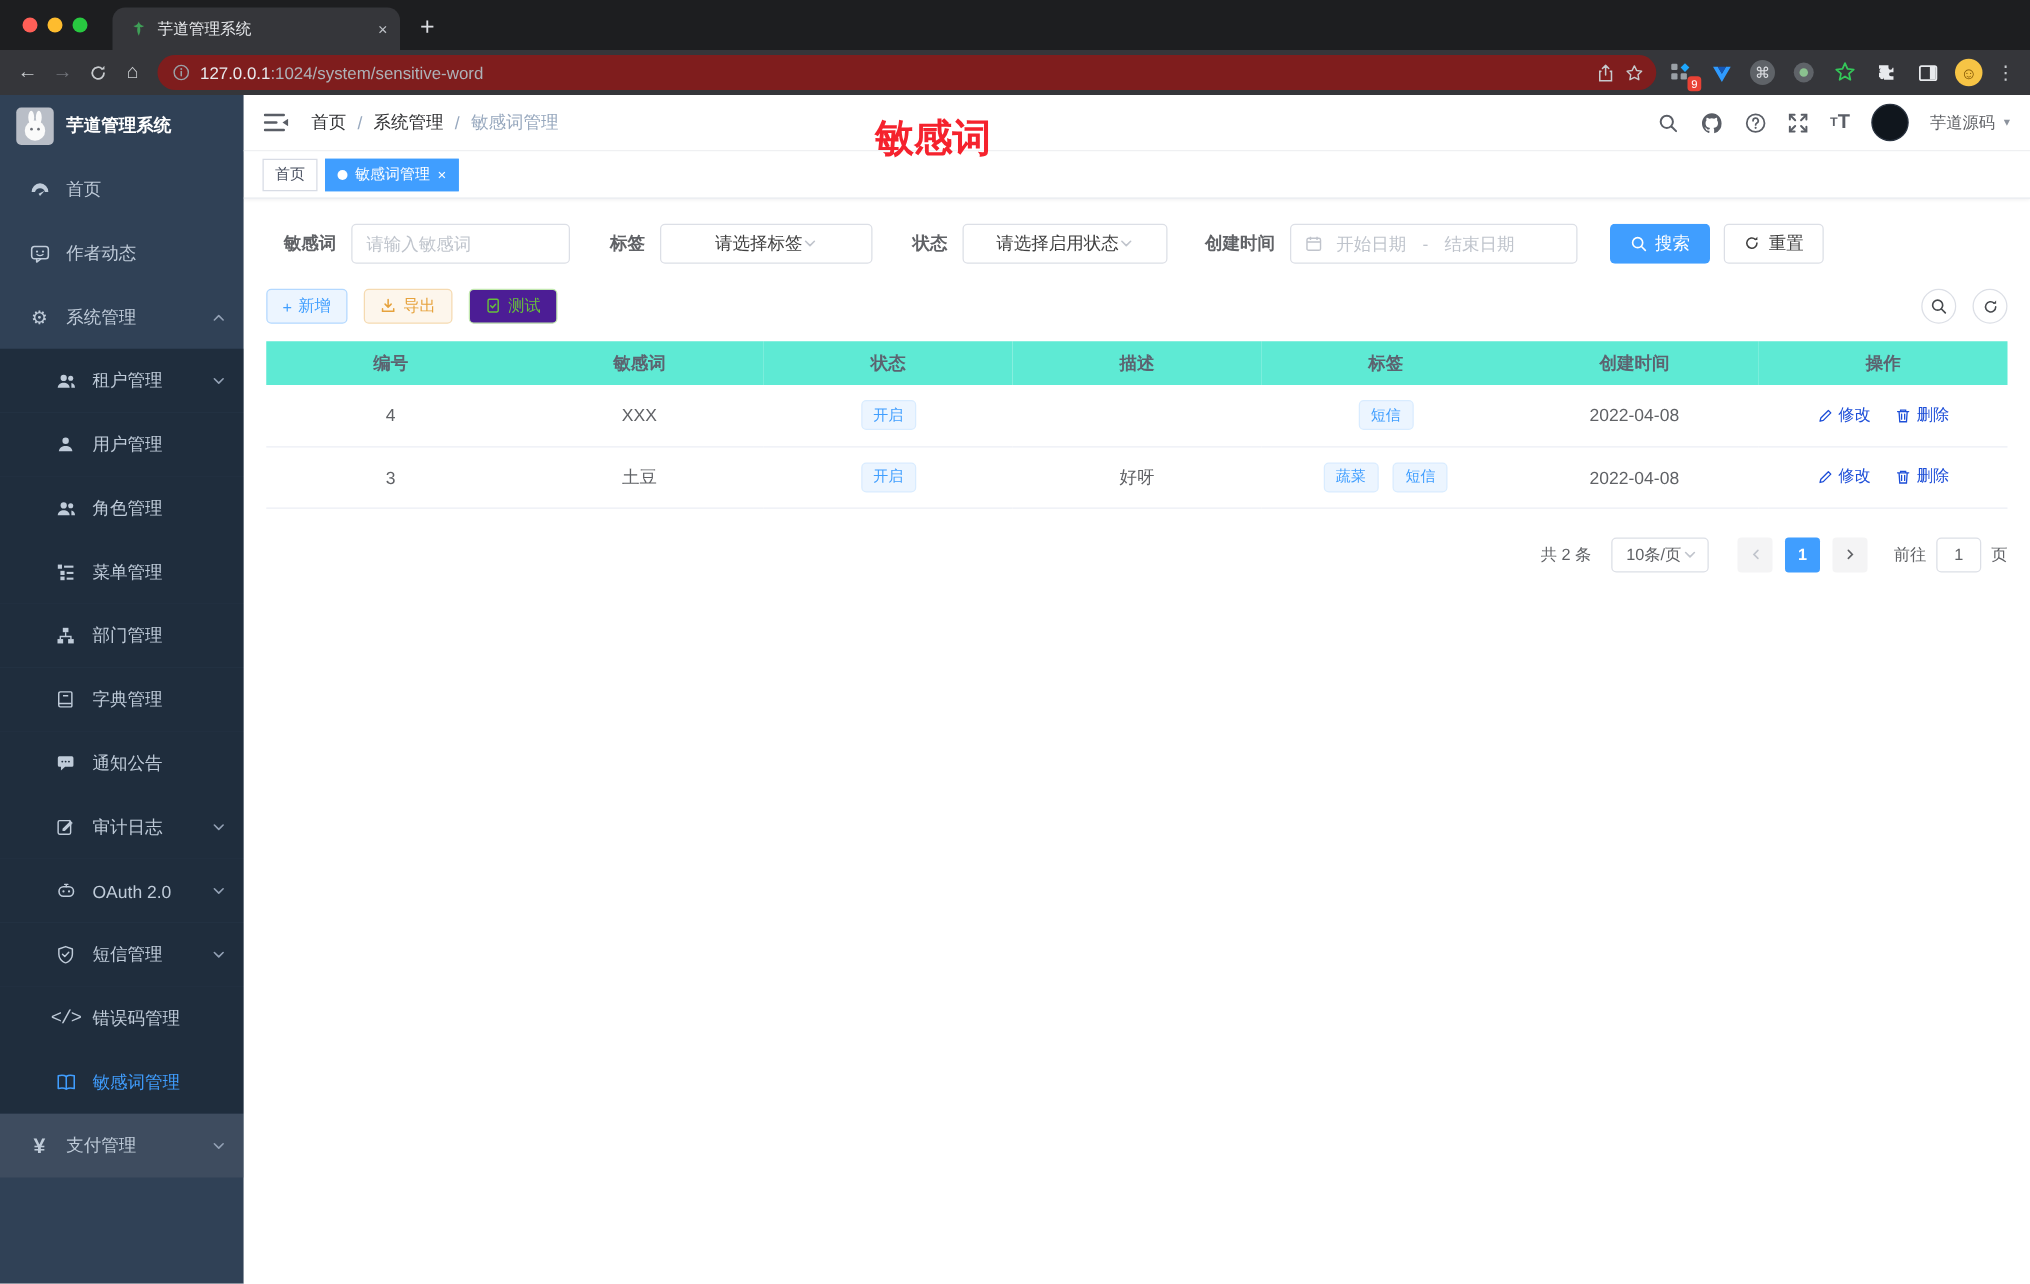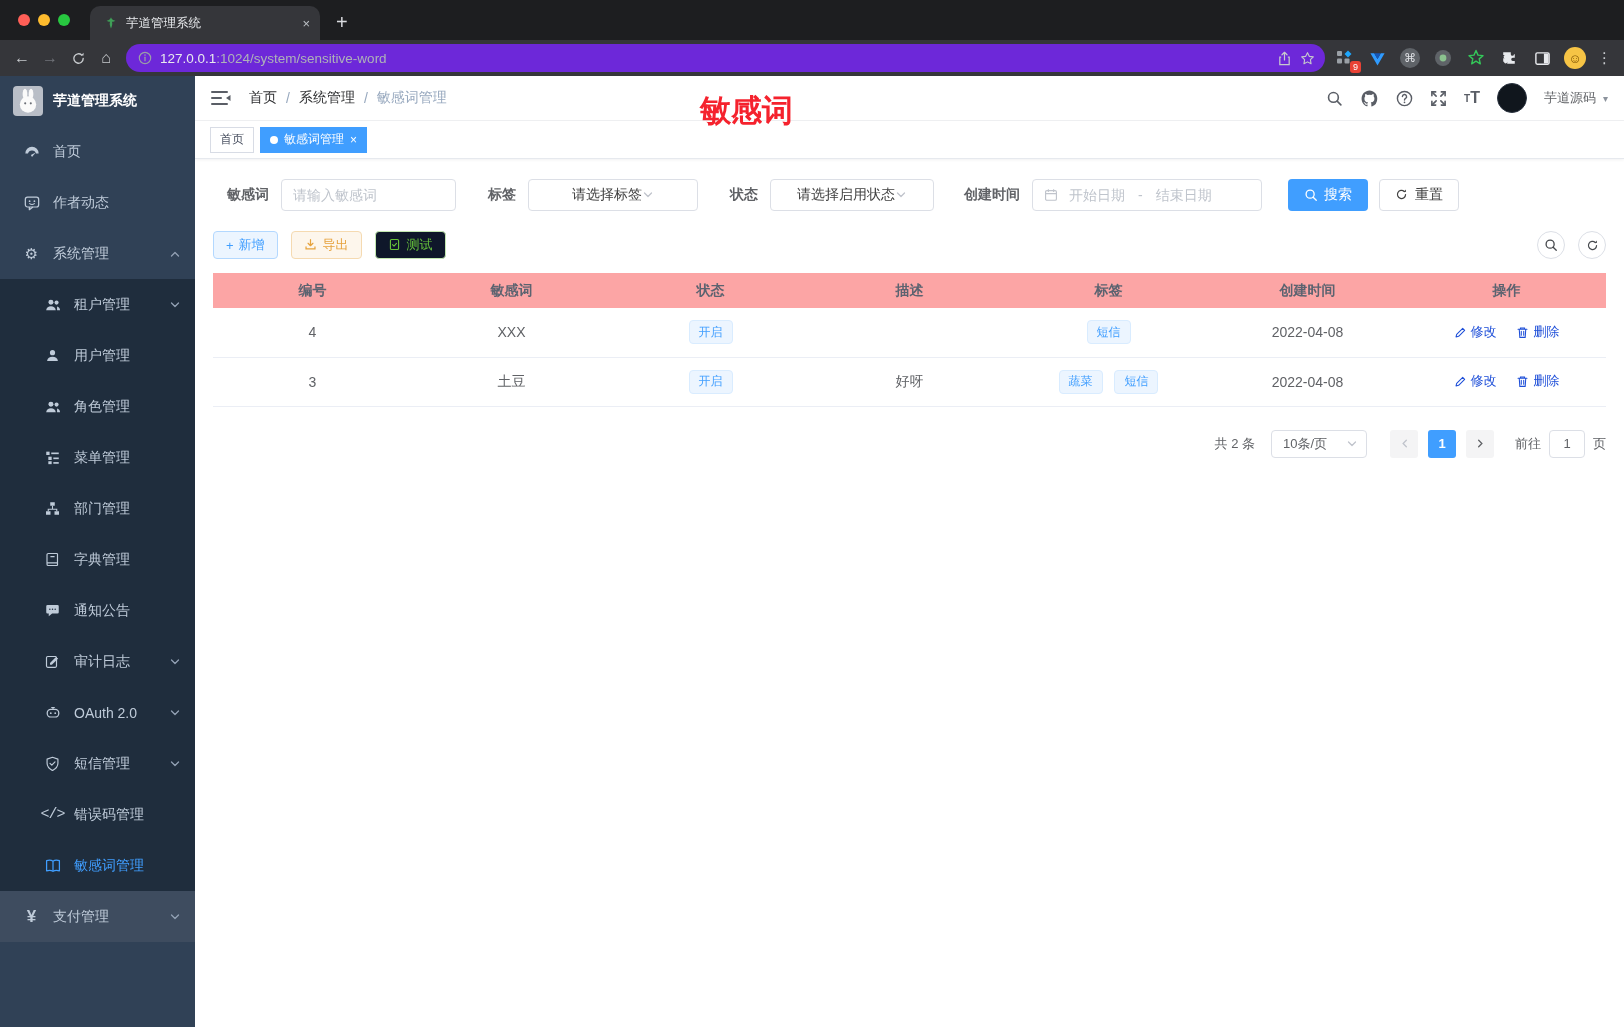--- a/index.html
+++ b/index.html
@@ -11,21 +11,21 @@
   .traffic { display:flex; gap:8px; align-items:center; height:40px; padding:0 20px 0 18px; }
   .tl { width:12px; height:12px; border-radius:50%; }
   .tl.r { background:#ff5f57; } .tl.y { background:#febc2e; } .tl.g { background:#28c840; }
   .btab { width:230px; height:34px; background:#35363a; border-radius:10px 10px 0 0; display:flex; align-items:center; gap:8px; padding:0 10px 0 14px; color:#e8eaed; font-size:12.5px; }
   .btab-title { flex:1; white-space:nowrap; overflow:hidden; }
   .btab-close { color:#bdc1c6; font-size:13px; cursor:pointer; }
   .newtab { color:#dadce0; font-size:20px; line-height:20px; margin:0 0 8px 16px; cursor:pointer; }
   .toolbar { height:36px; background:#35363a; display:flex; align-items:center; padding:0 12px 0 8px; }
   .nav-ic { width:28px; height:28px; display:flex; align-items:center; justify-content:center; color:#c7cacd; font-size:16px; cursor:pointer; }
   .nav-ic.dim { color:#707379; }
-  .urlbar { flex:1; height:28px; background:#6d28d9; border-radius:14px; margin:0 8px 0 6px; display:flex; align-items:center; gap:8px; padding:0 10px 0 12px; }
+  .urlbar { flex:1; height:28px; background:#7f1d1d; border-radius:14px; margin:0 8px 0 6px; display:flex; align-items:center; gap:8px; padding:0 10px 0 12px; }
   .url-host { color:#e8eaed; font-size:13.5px; }
   .url-path { color:#aeb2b8; font-size:13.5px; }
   .url-spacer { flex:1; }
   .ext { display:flex; align-items:center; gap:11px; }
   .extic { position:relative; display:flex; align-items:center; justify-content:center; width:22px; height:22px; cursor:pointer; }
   .badge9 { position:absolute; right:-6px; bottom:-4px; background:#e94235; color:#fff; font-size:9px; border-radius:3px; padding:1px 3px; }
   .circ { width:20px; height:20px; border-radius:50%; background:#5f6368; color:#dfe1e5; font-size:12px; display:flex; align-items:center; justify-content:center; }
   .emoji-av { width:22px; height:22px; border-radius:50%; background:#f6c445; display:flex; align-items:center; justify-content:center; color:#7a4f01; font-size:13px; }
   .dots { color:#c7cacd; font-size:15px; letter-spacing:0; cursor:pointer; }
 
@@ -90,36 +90,36 @@
   .btn { height:32px; border-radius:4px; border:1px solid transparent; font-size:14px; display:inline-flex; align-items:center; gap:6px; padding:0 15px; cursor:pointer; white-space:nowrap; }
   .btn-primary { background:#409eff; color:#fff; }
   .btn-default { background:#fff; border-color:#dcdfe6; color:#404040; margin-left:11px; }
   .bic { width:14px; height:14px; display:flex; }
 
   
   .actions { display:flex; align-items:center; gap:13px; margin:0 0 14px; }
   .sbtn { height:28px; border-radius:4px; font-size:13px; display:inline-flex; align-items:center; gap:5px; padding:0 12px; cursor:pointer; }
   .sbtn.p { color:#409eff; background:#ecf5ff; border:1px solid #b3d8ff; }
   .sbtn.w { color:#e6a23c; background:#fdf6ec; border:1px solid #f5dab1; }
-  .sbtn.s { color:#67c23a; background:#0f172a; border:1px solid #c2e7b0; }
+  .sbtn.s { color:#67c23a; background:#4c1d95; border:1px solid #c2e7b0; }
   .rspace { flex:1; }
   .cbtn { width:28px; height:28px; border-radius:50%; border:1px solid #dcdfe6; background:#fff; color:#46494d; display:flex; align-items:center; justify-content:center; cursor:pointer; }
 
   
   table { width:100%; border-collapse:collapse; font-size:14px; color:#606266; table-layout:fixed; }
-  thead th { background:#fca5a5; height:35px; font-weight:600; color:#5c6370; text-align:center; }
+  thead th { background:#5eead4; height:35px; font-weight:600; color:#5c6370; text-align:center; }
   tbody td { height:49px; text-align:center; border-bottom:1px solid #ebeef5; }
   .chip { display:inline-flex; align-items:center; height:24px; padding:0 9px; background:#ecf5ff; border:1px solid #d9ecff; border-radius:4px; color:#409eff; font-size:12px; margin:0 4px; }
   .alink { color:#1d4ed8; font-size:13px; display:inline-flex; align-items:center; gap:4px; margin:0 8px; cursor:pointer; }
   .aic { width:13px; height:13px; display:flex; }
 
   
   .pagination { display:flex; align-items:center; justify-content:flex-end; margin-top:23px; font-size:13px; color:#606266; }
   .ptotal { margin-right:16px; }
-  .psize { width:96px; height:28px; border:1px solid #dcdfe6; border-radius:4px; display:flex; align-items:center; justify-content:space-between; padding:0 8px 0 11px; margin-right:18px; cursor:pointer; font-size:13px; }
+  .psize { width:78px; height:28px; border:1px solid #dcdfe6; border-radius:4px; display:flex; align-items:center; justify-content:space-between; padding:0 8px 0 11px; margin-right:18px; cursor:pointer; font-size:13px; }
   .pbtn { min-width:28px; height:28px; border-radius:3px; background:#f4f4f5; display:flex; align-items:center; justify-content:center; margin:0 5px; cursor:pointer; }
   .pbtn svg { width:11px; height:11px; }
   .pprev { color:#c0c4cc; } .pnext { color:#606266; }
   .pcur { background:#409eff; color:#fff; font-weight:600; font-size:13px; }
   .goto { display:flex; align-items:center; gap:8px; margin-left:16px; }
   .goto input { width:36px; height:28px; border:1px solid #dcdfe6; border-radius:4px; text-align:center; font-size:13px; color:#606266; outline:none; }
 
   svg { display:block; }
   .hidden-defs { position:absolute; width:0; height:0; overflow:hidden; }
 </style>

